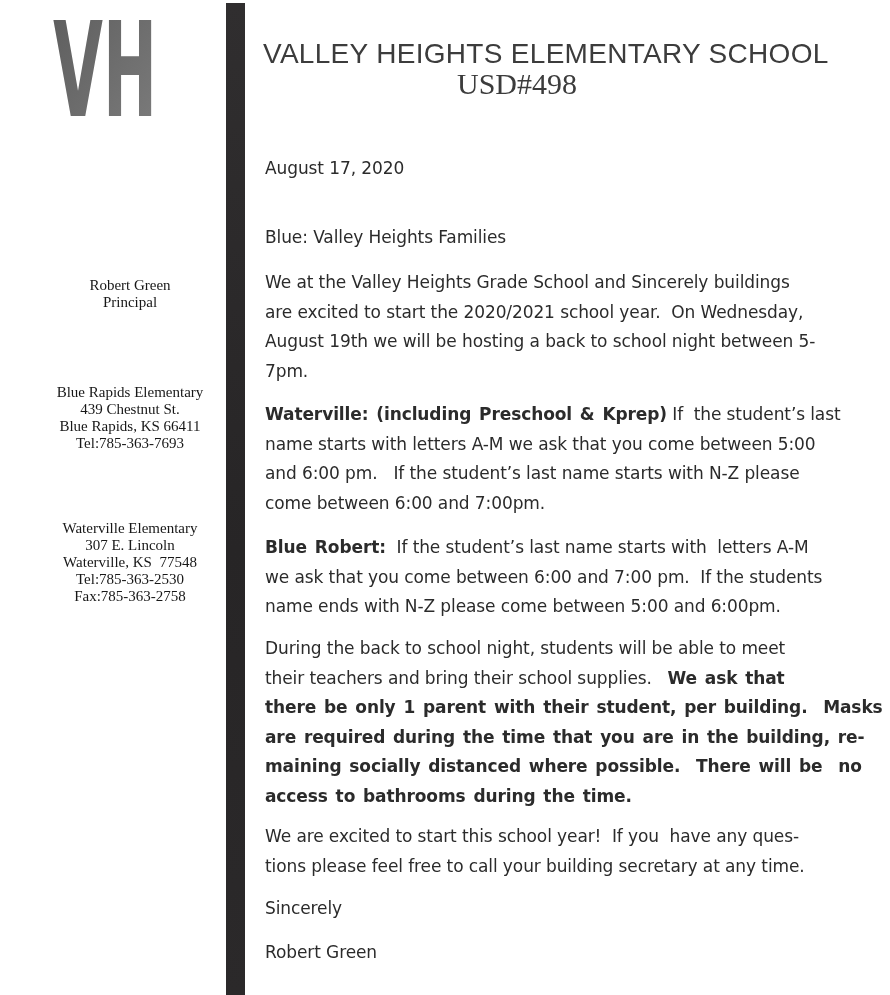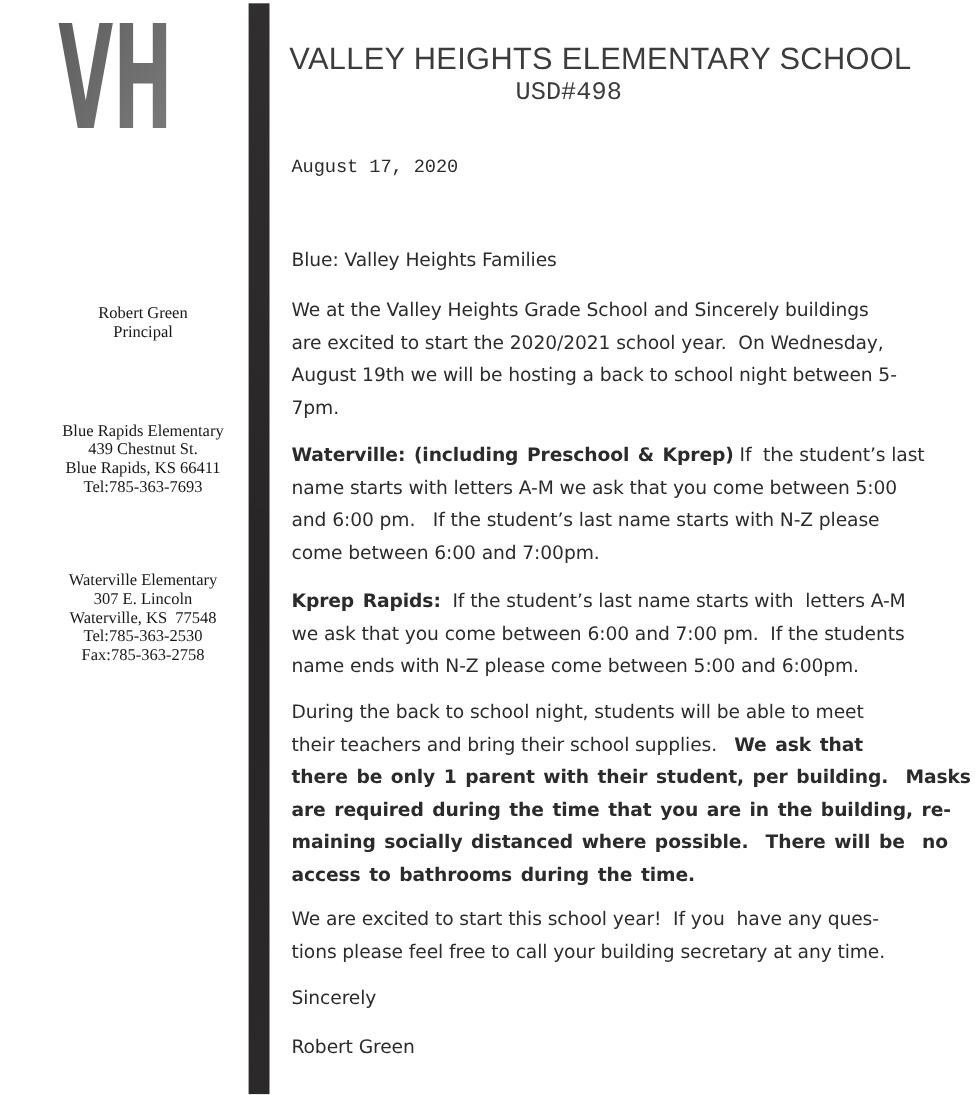--- a/index.html
+++ b/index.html
@@ -16,40 +16,40 @@
   .logo { position:absolute; left:52px; top:20px; }
   
   .school-name {
     position:absolute; left:263px; top:37px; width:534px;
     text-align:center; font-family:"Liberation Sans", sans-serif;
     font-size:28px; line-height:34px; letter-spacing:0.3px; color:#3c3c3c;
     white-space:nowrap;
   }
   .district {
     position:absolute; left:265px; top:70px; width:504px;
-    text-align:center; font-family:Liberation Mono, monospace;
-    font-size:23px; line-height:28px; color:#3c3c3c;
+    text-align:center; font-family:Liberation Serif, serif;
+    font-size:30px; line-height:28px; color:#3c3c3c;
   }
   
   .side {
     position:absolute; left:10px; width:240px; text-align:center;
     font-family:"Liberation Serif", serif; font-size:15px; line-height:17px;
     color:#171717;
   }
   #side-principal  { top:277px; }
   #side-blue       { top:384px; }
   #side-waterville { top:520px; }
   
   .body-text {
     position:absolute; left:265px; white-space:pre;
     font-size:17px; line-height:29.5px; letter-spacing:-0.1px; color:#2b2b2b;
   }
   .line { white-space:pre; }
   .b { font-weight:bold; word-spacing:2px; }
-  #date       { top:138px;font-family:Liberation Mono, monospace; }
+  #date       { top:154px; }
   #salutation { top:223px; }
   #p1 { top:268px; }
   #p2 { top:400px; }
   #p3 { top:533px; }
   #p4 { top:634px; }
   #p5 { top:822px; }
   #closing   { top:894px; }
   #signature { top:938px; }
 </style>
 </head>
@@ -90,20 +90,20 @@
       <div class="line">Waterville, KS  77548</div>
       <div class="line">Tel:785-363-2530</div>
       <div class="line">Fax:785-363-2758</div>
     </div>
 
   <div class="body-text" id="date">August 17, 2020</div>
   <div class="body-text" id="salutation">Blue: Valley Heights Families</div>
 
   <div class="body-text" id="p1"><div class="line"><span>We at the Valley Heights Grade School and Sincerely buildings</span></div><div class="line"><span>are excited to start the 2020/2021 school year.  On Wednesday,</span></div><div class="line"><span>August 19th we will be hosting a back to school night between 5-</span></div><div class="line"><span>7pm.</span></div></div>
   <div class="body-text" id="p2"><div class="line"><span class="b">Waterville: (including Preschool &amp; Kprep)</span><span> If  the student’s last</span></div><div class="line"><span>name starts with letters A-M we ask that you come between 5:00</span></div><div class="line"><span>and 6:00 pm.   If the student’s last name starts with N-Z please</span></div><div class="line"><span>come between 6:00 and 7:00pm.</span></div></div>
-  <div class="body-text" id="p3"><div class="line"><span class="b">Kprep Rapids:</span><span>  If the student’s last name starts with  letters A-M</span></div><div class="line"><span>we ask that you come between 6:00 and 7:00 pm.  If the students</span></div><div class="line"><span>name ends with N-Z please come between 5:00 and 6:00pm.</span></div></div>
+  <div class="body-text" id="p3"><div class="line"><span class="b">Blue Robert:</span><span>  If the student’s last name starts with  letters A-M</span></div><div class="line"><span>we ask that you come between 6:00 and 7:00 pm.  If the students</span></div><div class="line"><span>name ends with N-Z please come between 5:00 and 6:00pm.</span></div></div>
   <div class="body-text" id="p4"><div class="line"><span>During the back to school night, students will be able to meet</span></div><div class="line"><span>their teachers and bring their school supplies.</span><span class="b">  We ask that</span></div><div class="line"><span class="b">there be only 1 parent with their student, per building.  Masks</span></div><div class="line"><span class="b">are required during the time that you are in the building, re-</span></div><div class="line"><span class="b">maining socially distanced where possible.  There will be  no</span></div><div class="line"><span class="b">access to bathrooms during the time.</span></div></div>
   <div class="body-text" id="p5"><div class="line"><span>We are excited to start this school year!  If you  have any ques-</span></div><div class="line"><span>tions please feel free to call your building secretary at any time.</span></div></div>
 
   <div class="body-text" id="closing">Sincerely</div>
   <div class="body-text" id="signature">Robert Green</div>
 
 </div>
 
 </body></html>

